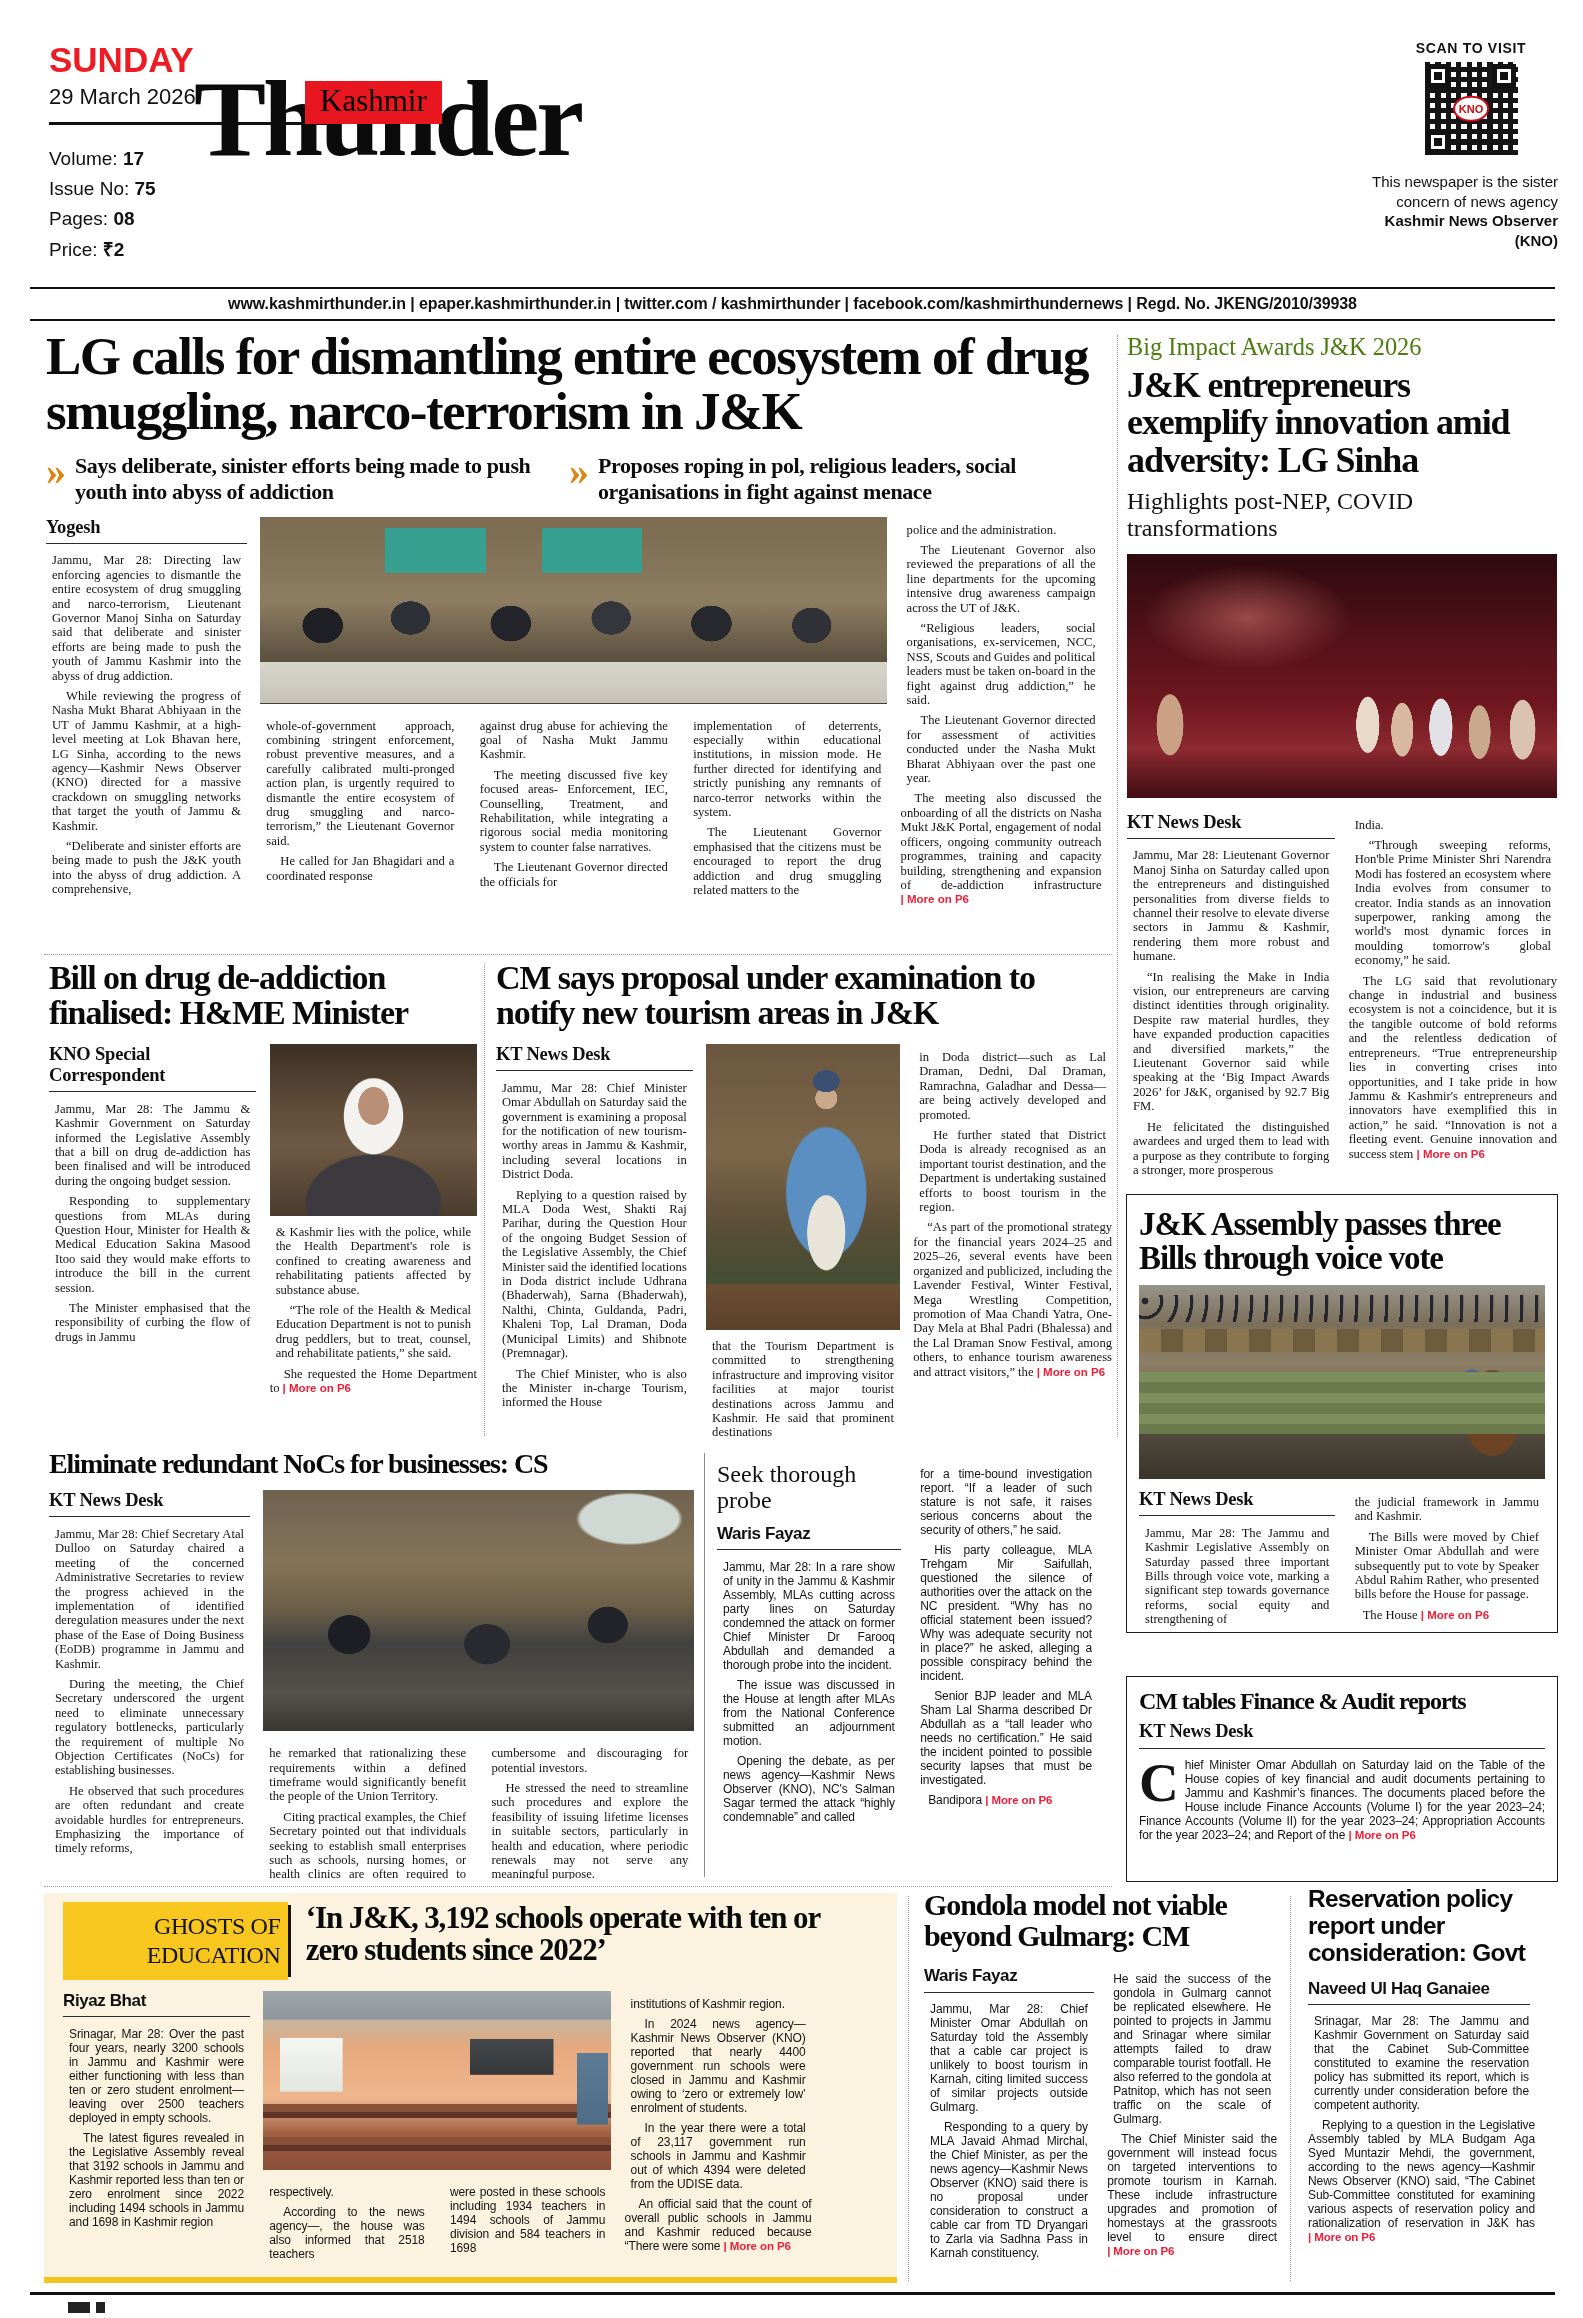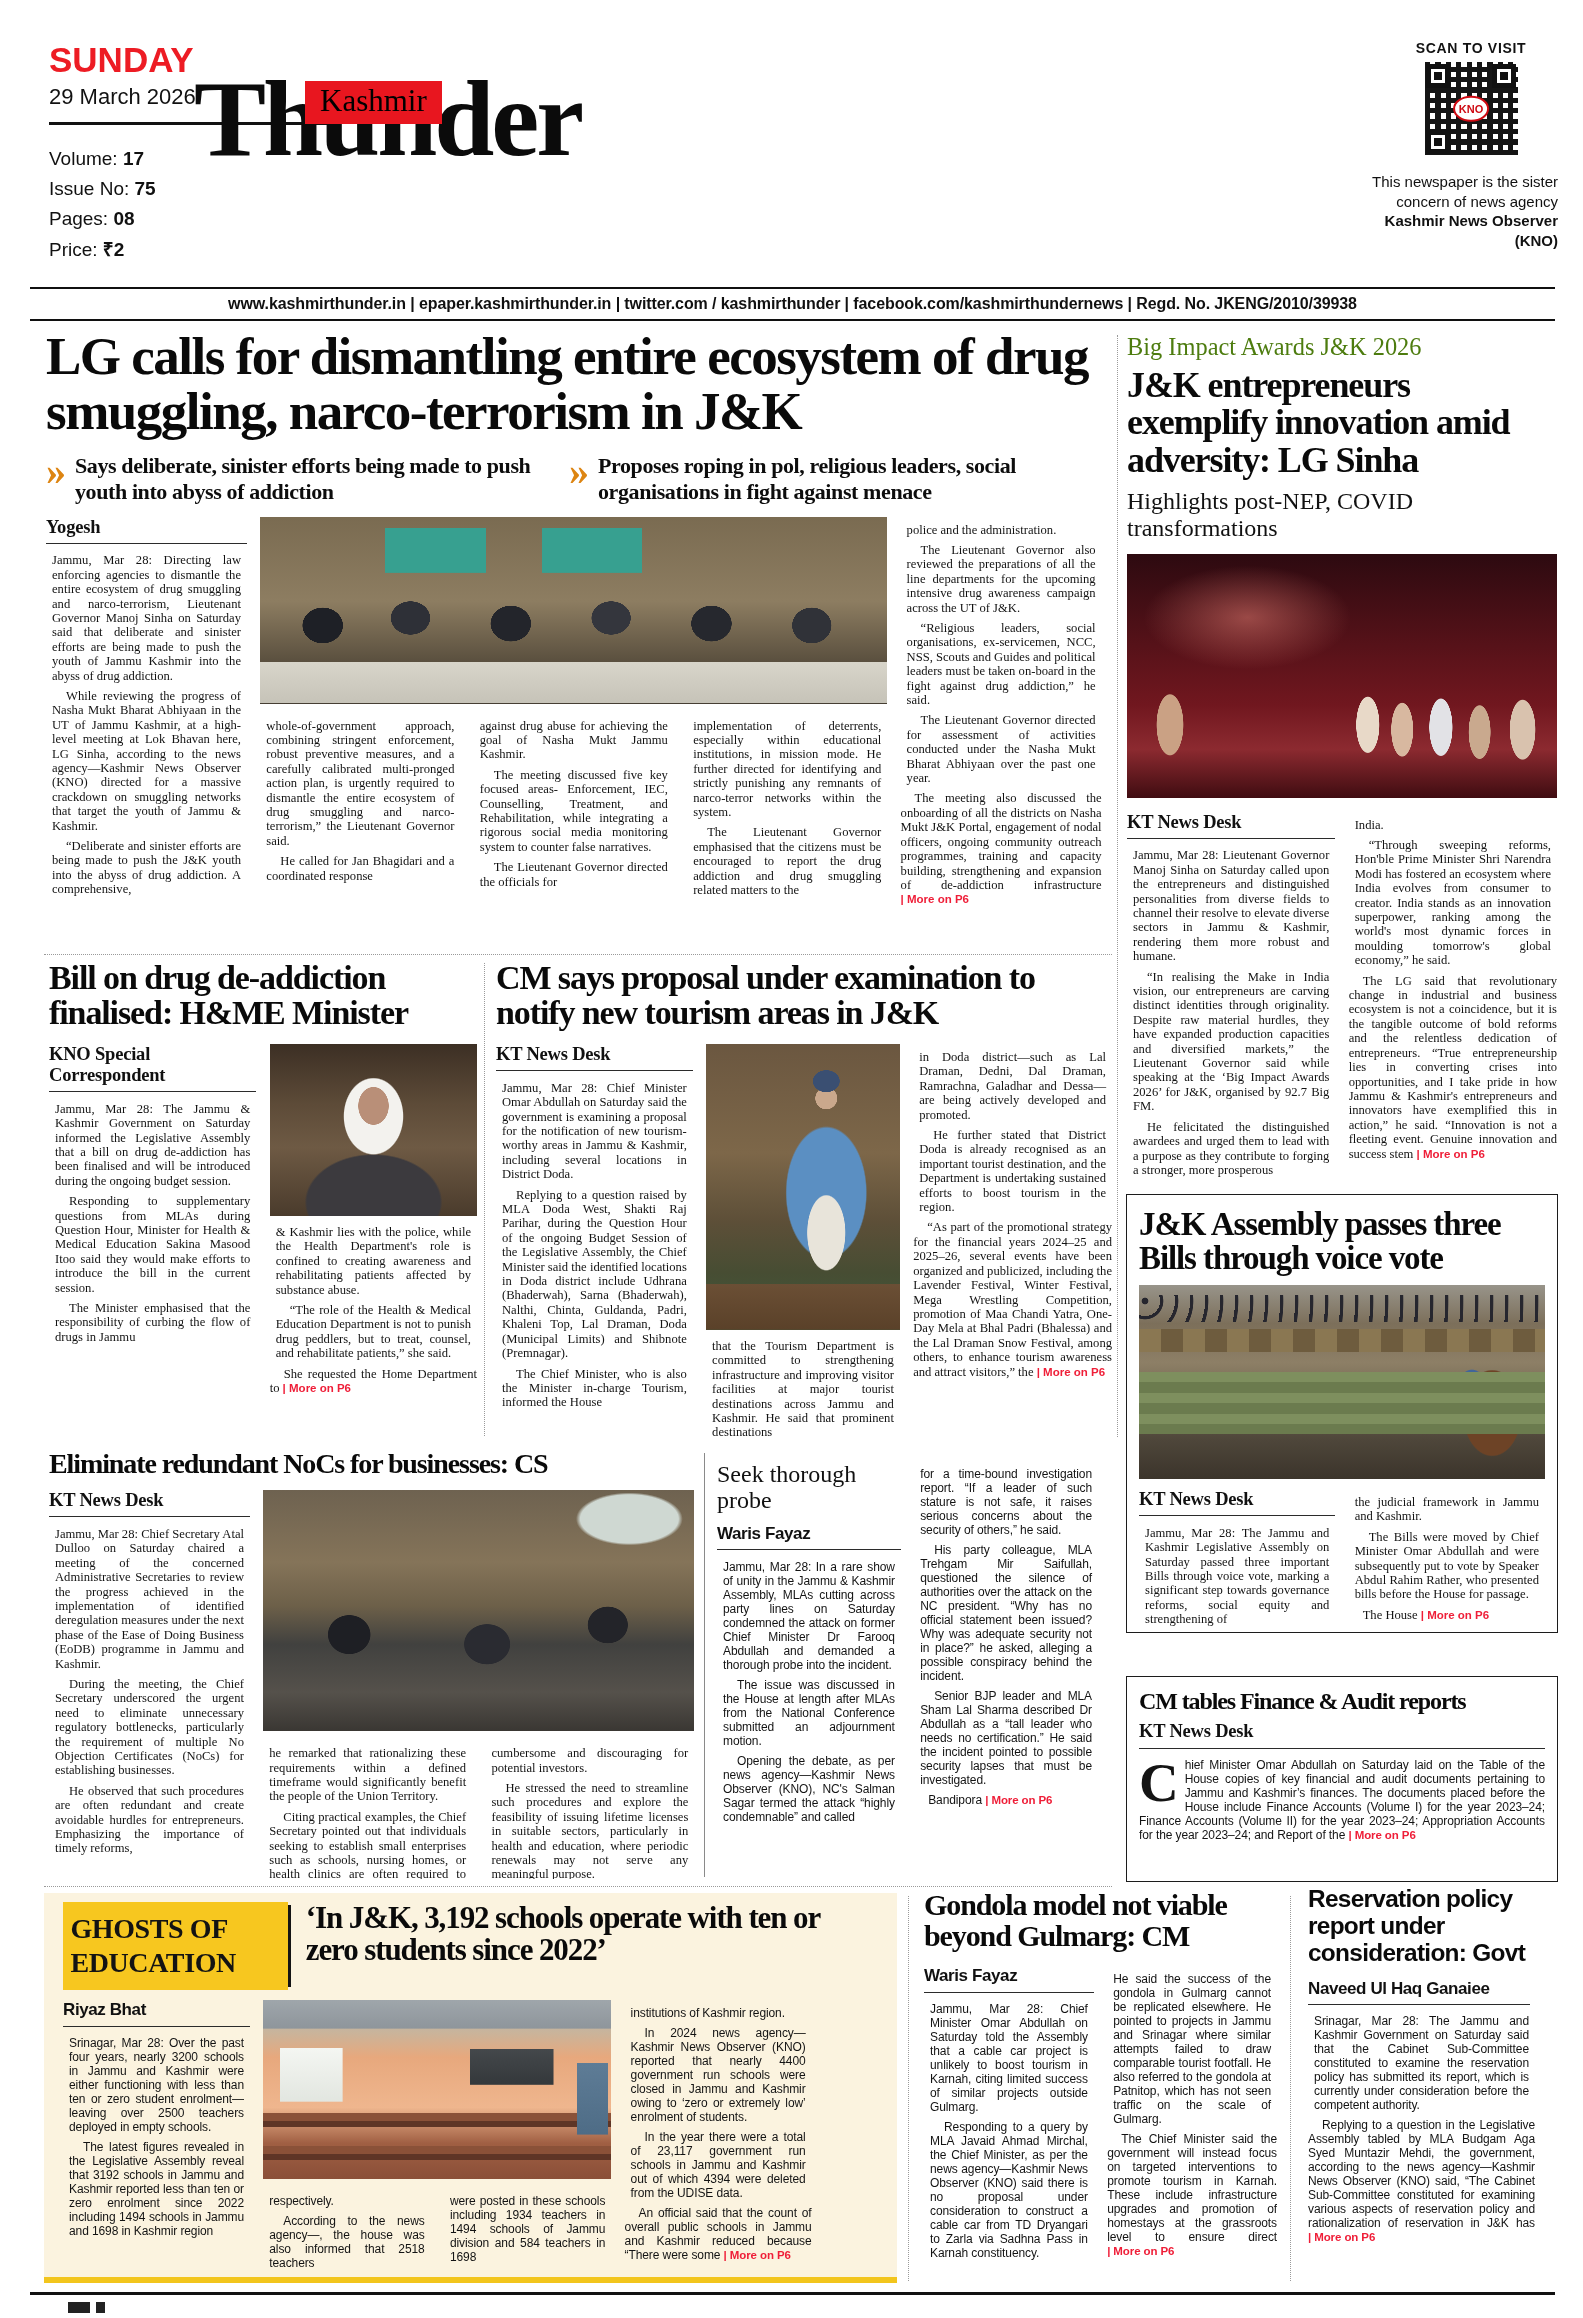--- a/index.html
+++ b/index.html
@@ -58,21 +58,21 @@
   .hdot{border-top:1.5px dotted #9a9a9a;height:0;}
   .vsolid{border-left:0.7px solid #8a8a8a;width:0;}
   .boxed{border:1.5px solid #1c1c1c;padding:12px 12px;box-sizing:border-box;}
 
   .dropcap{float:left;font-weight:700;font-size:55px;line-height:43px;padding:3px 6px 0 0;font-family:"Liberation Serif",serif;}
   .dropwrap p{margin:0;}
 
   
   .cream{background:#fbf3df;border-bottom:6.7px solid #f2c51d;box-sizing:border-box;}
   .schools-head{display:flex;gap:18px;padding:9px 19px 0;align-items:flex-start;}
-  .badge{background:#f7c71f;color:#131313;font-weight:700;font-size:28px;line-height:1.2;padding:10.4px 7.4px;width:210px;text-align:left;letter-spacing:-0.4px;box-shadow:6px 0 0 -3px #141414;}
+  .badge{background:#f7c71f;color:#131313;font-weight:400;font-size:24px;line-height:1.2;padding:10.4px 7.4px;width:210px;text-align:right;letter-spacing:-0.4px;box-shadow:6px 0 0 -3px #141414;}
   .foldmark{background:#222;}
 
   
   .photo{position:relative;overflow:hidden;background:#9a8a70;background-repeat:no-repeat;}
   .ph-lead{background-image:
     radial-gradient(ellipse 34px 30px at 10% 58%, #1e2026 59%, rgba(0,0,0,0) 60%),
     radial-gradient(ellipse 33px 28px at 24% 54%, #2e3037 59%, rgba(0,0,0,0) 60%),
     radial-gradient(ellipse 34px 30px at 40% 57%, #23252b 59%, rgba(0,0,0,0) 60%),
     radial-gradient(ellipse 33px 28px at 56% 54%, #34363d 59%, rgba(0,0,0,0) 60%),
     radial-gradient(ellipse 34px 30px at 72% 57%, #26282e 59%, rgba(0,0,0,0) 60%),

